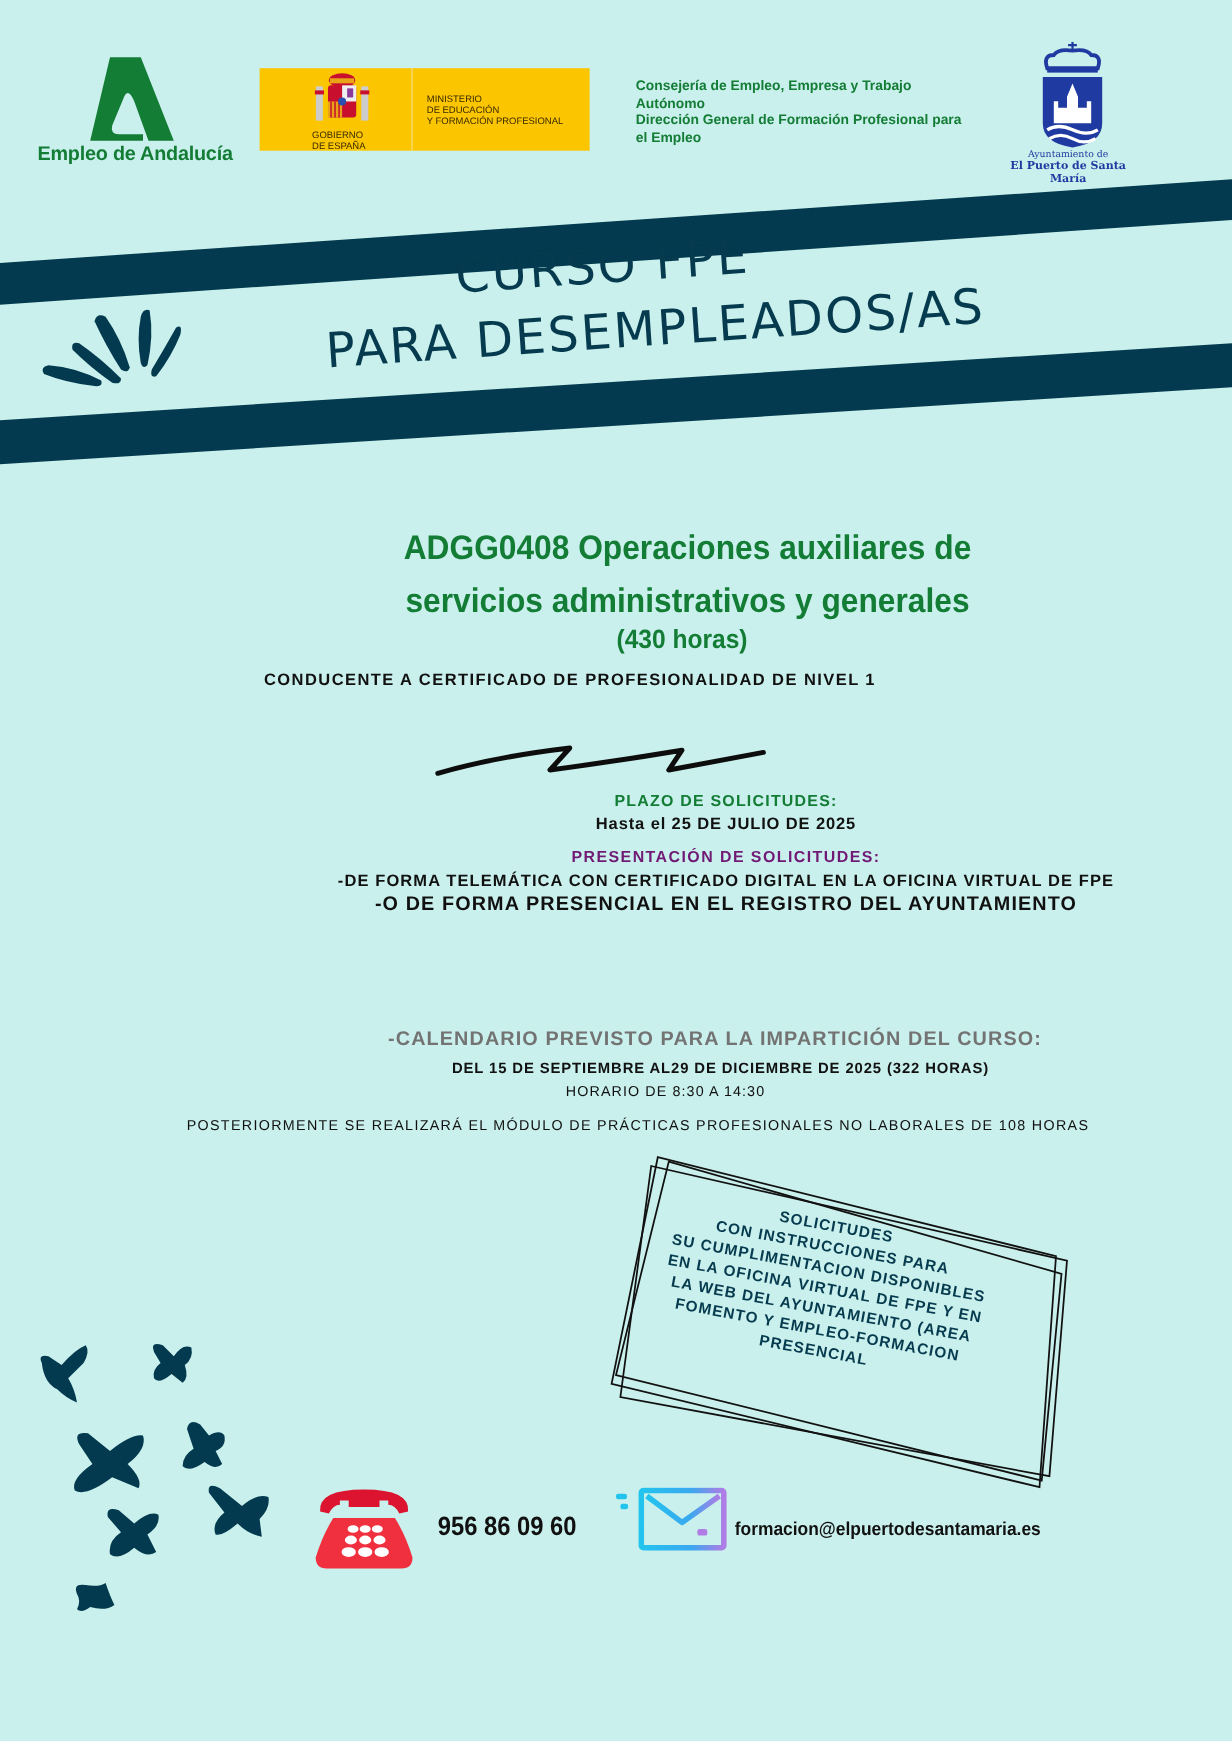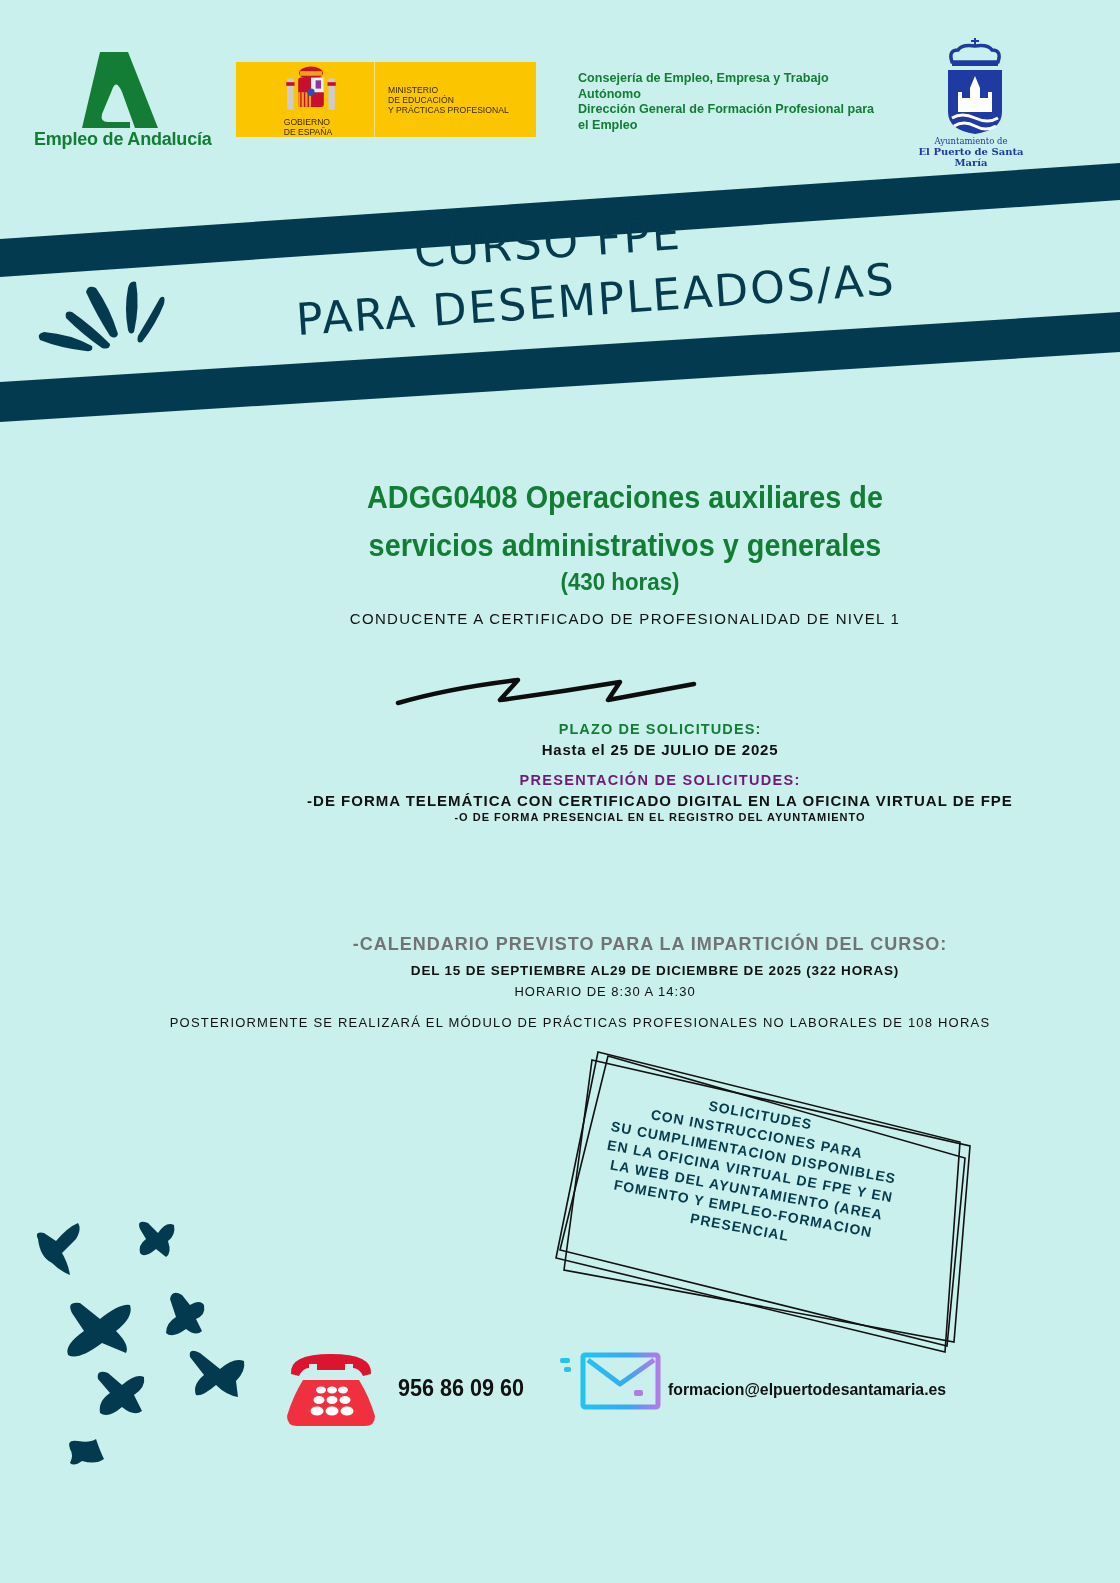--- a/index.html
+++ b/index.html
@@ -32,30 +32,30 @@
       transform-origin: left bottom; transform: rotate(-3.9deg); white-space: nowrap;
       font-weight: normal; letter-spacing: 2px;
     }
     .tl1 { left: 416px; top: 226px; font-size: 44px; }
     .tl2 { left: 298px; top: 294px; font-size: 44px; }
     .fan-icon { left: 30px; top: 278px; width: 135px; height: 80px; }
 
     
     .course-title { left: 240px; top: 474px; width: 770px; text-align: center; font-weight: bold; color: #137c35; font-size: 31px; line-height: 48px; transform: scaleX(0.93); }
     .course-hours { left: 240px; top: 568px; width: 760px; text-align: center; font-weight: bold; color: #137c35; font-size: 24px; transform: scaleX(0.93); }
-    .conducente { left: 240px; top: 610px; width: 770px; text-align: center; font-weight: normal; color: #111; font-size: 15px; letter-spacing: 1.3px; }
+    .conducente { left: 240px; top: 610px; width: 770px; font-weight: bold; color: #111; font-size: 15px; letter-spacing: 1.3px; }
 
     .zigzag { left: 390px; top: 670px; width: 320px; height: 40px; }
 
     .block { text-align: center; font-weight: bold; white-space: nowrap; }
     .plazo-h { left: 440px; top: 721px; width: 440px; font-size: 14.5px; letter-spacing: 1.1px; color: #137c35; }
     .plazo-v { left: 440px; top: 741px; width: 440px; font-size: 15px; letter-spacing: 0.8px; color: #111; }
     .pres-h { left: 420px; top: 772px; width: 480px; font-size: 14.5px; letter-spacing: 1.3px; color: #701a75; }
     .pres-1 { left: 250px; top: 792px; width: 820px; font-size: 15px; letter-spacing: 1.0px; color: #111; }
-    .pres-2 { left: 250px; top: 811px; width: 820px; font-size: 11px; letter-spacing: 1.0px; color: #111; }
+    .pres-2 { left: 250px; top: 811px; width: 820px; font-size: 18px; letter-spacing: 1.0px; color: #111; }
 
     .cal-h { left: 350px; top: 934px; width: 600px; font-size: 18px; letter-spacing: 1.0px; color: #737373; }
     .cal-v { left: 340px; top: 963px; width: 630px; font-size: 13.5px; letter-spacing: 0.8px; color: #111; }
     .horario { left: 400px; top: 984px; width: 410px; font-size: 13px; font-weight: normal; letter-spacing: 1px; color: #111; }
     .posterior { left: 100px; top: 1015px; width: 960px; font-size: 13px; font-weight: normal; letter-spacing: 1.2px; color: #111; }
 
     
     .note-frame { left: 550px; top: 1040px; width: 430px; height: 320px; }
     .note-text {
       left: 580px; top: 1105px; width: 340px;
@@ -101,21 +101,21 @@
     </svg>
     <div class="gov-text" style="margin-left:6px">
       <div>GOBIERNO</div>
       <div>DE ESPAÑA</div>
     </div>
   </div>
   <div class="gov-right">
     <div class="gov-text">
       <div>MINISTERIO</div>
       <div>DE EDUCACIÓN</div>
-      <div>Y PRÁCTICAS PROFESIONAL</div>
+      <div>Y FORMACIÓN PROFESIONAL</div>
     </div>
   </div>
 </div>
 
 <div class="abs consejeria">
   <div>Consejería de Empleo, Empresa y Trabajo</div>
   <div>Autónomo</div>
   <div>Dirección General de Formación Profesional para</div>
   <div>el Empleo</div>
 </div>

